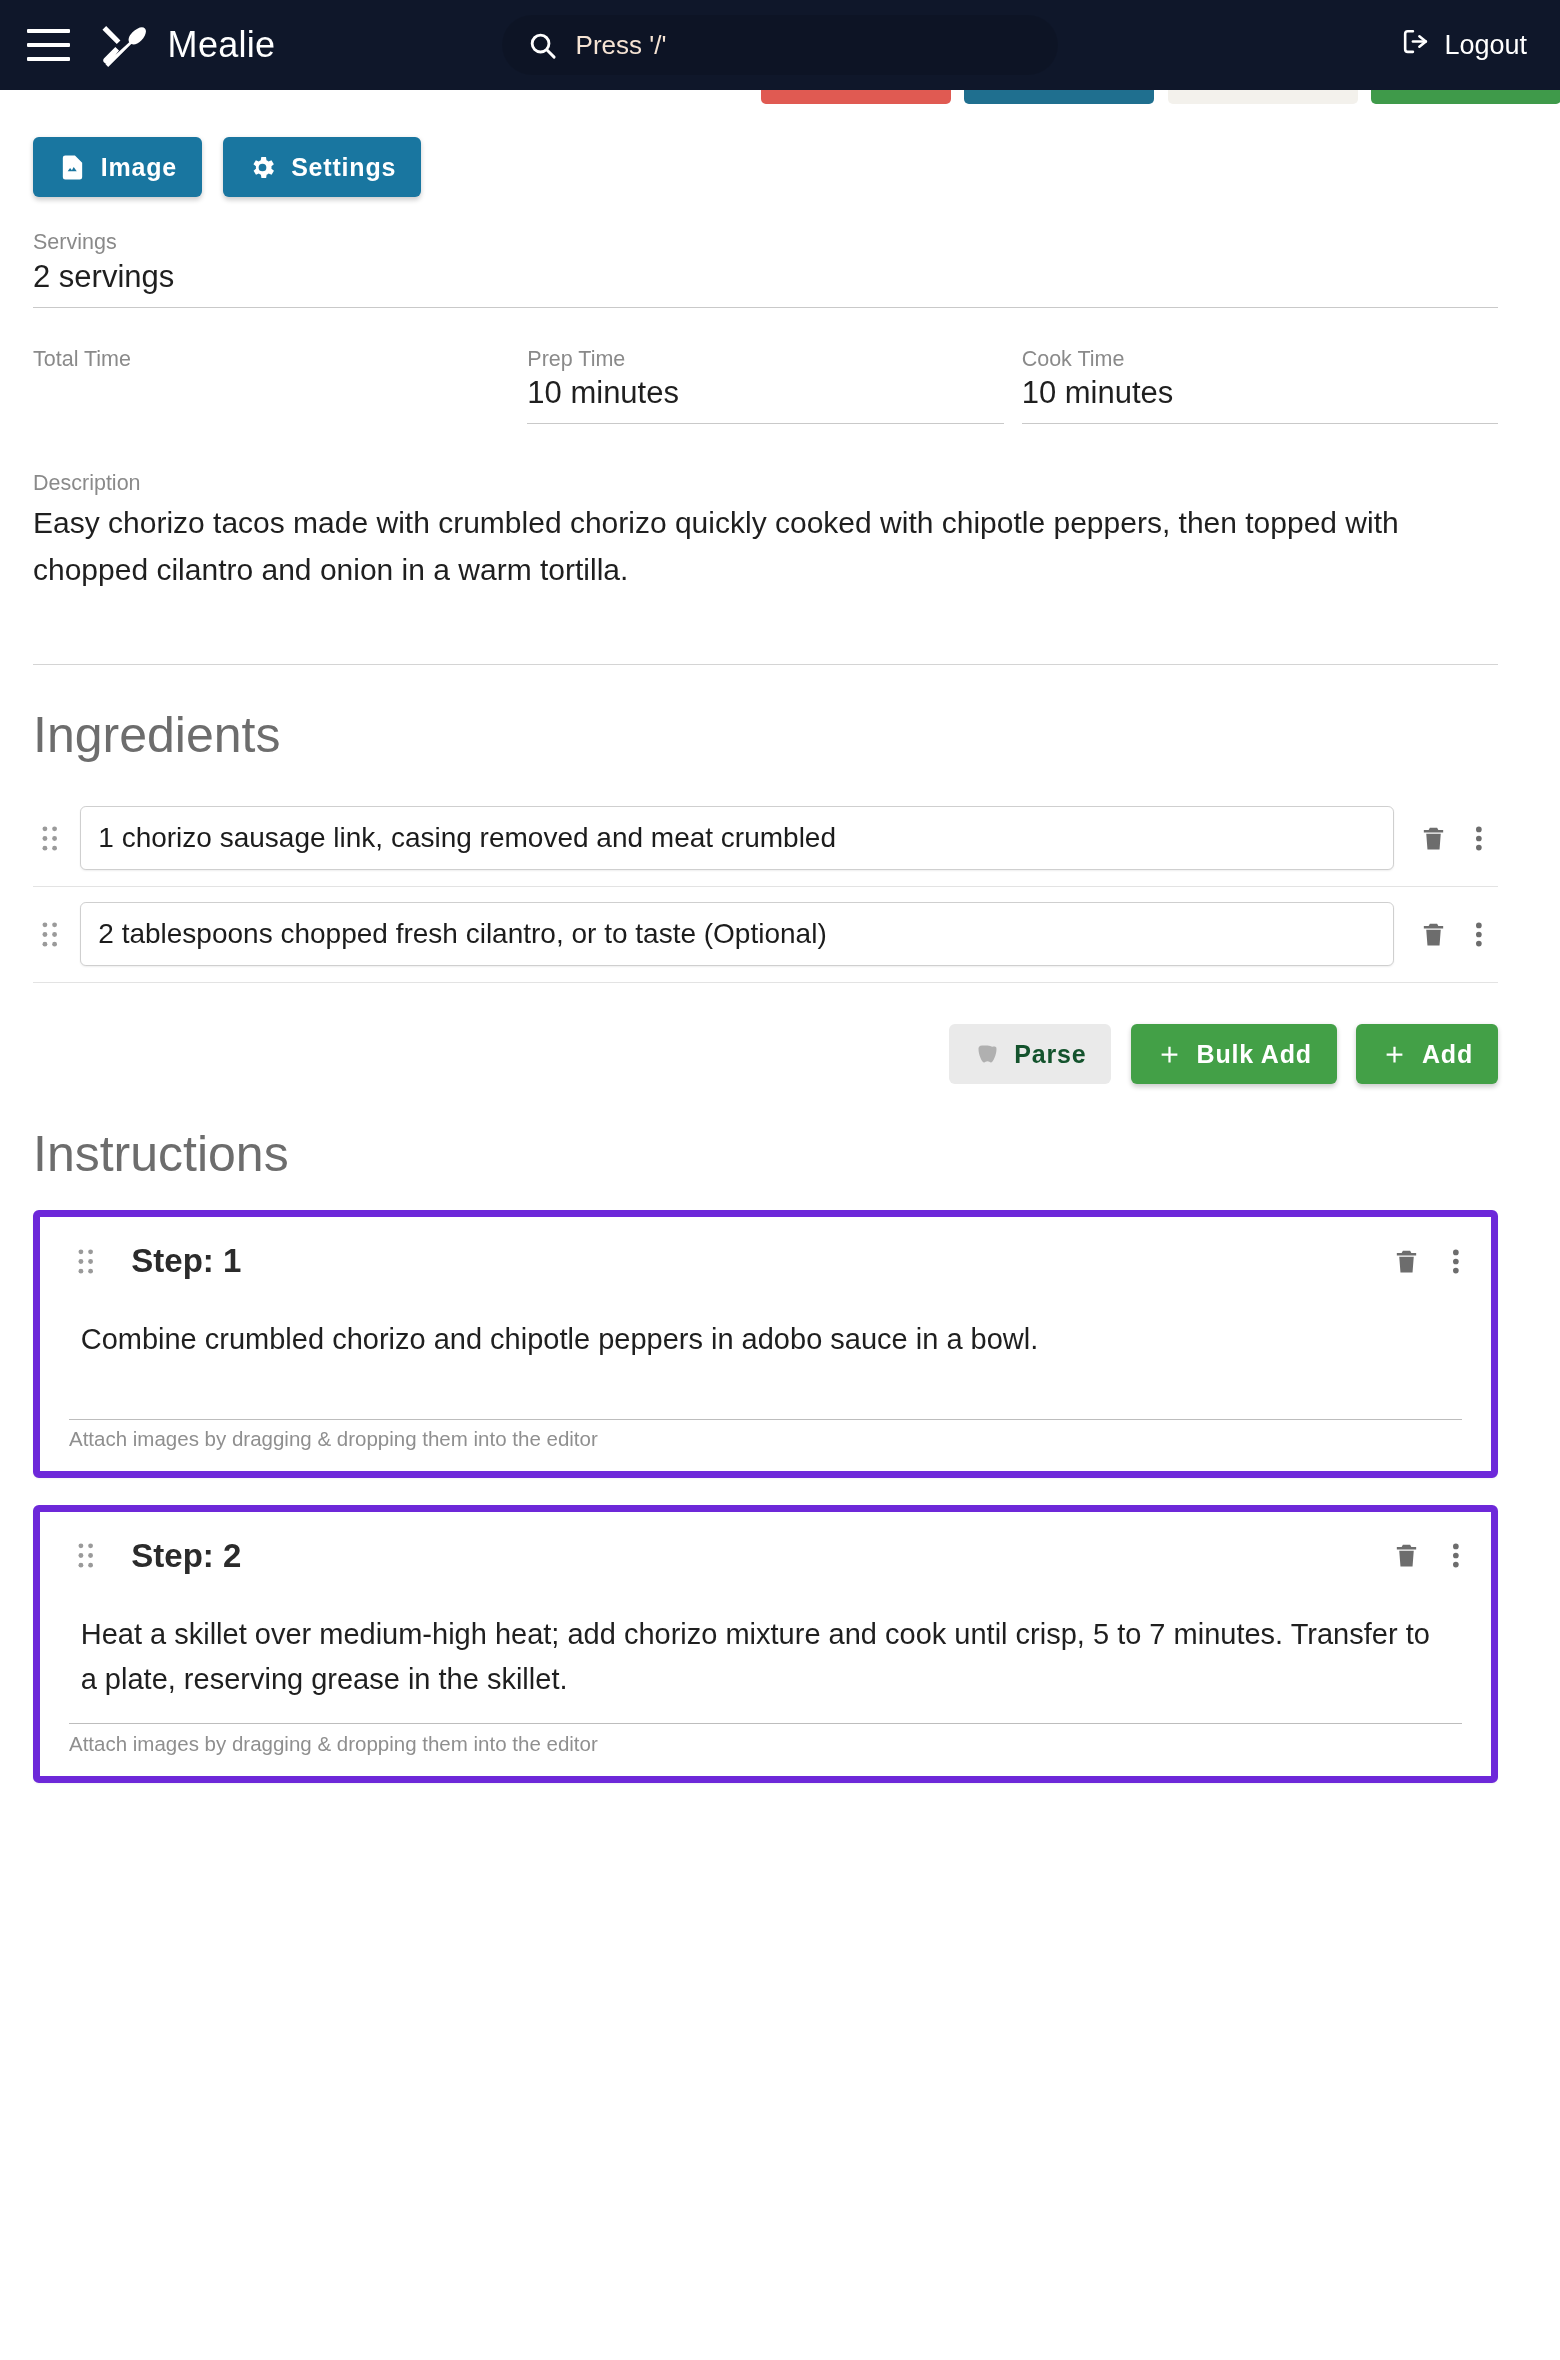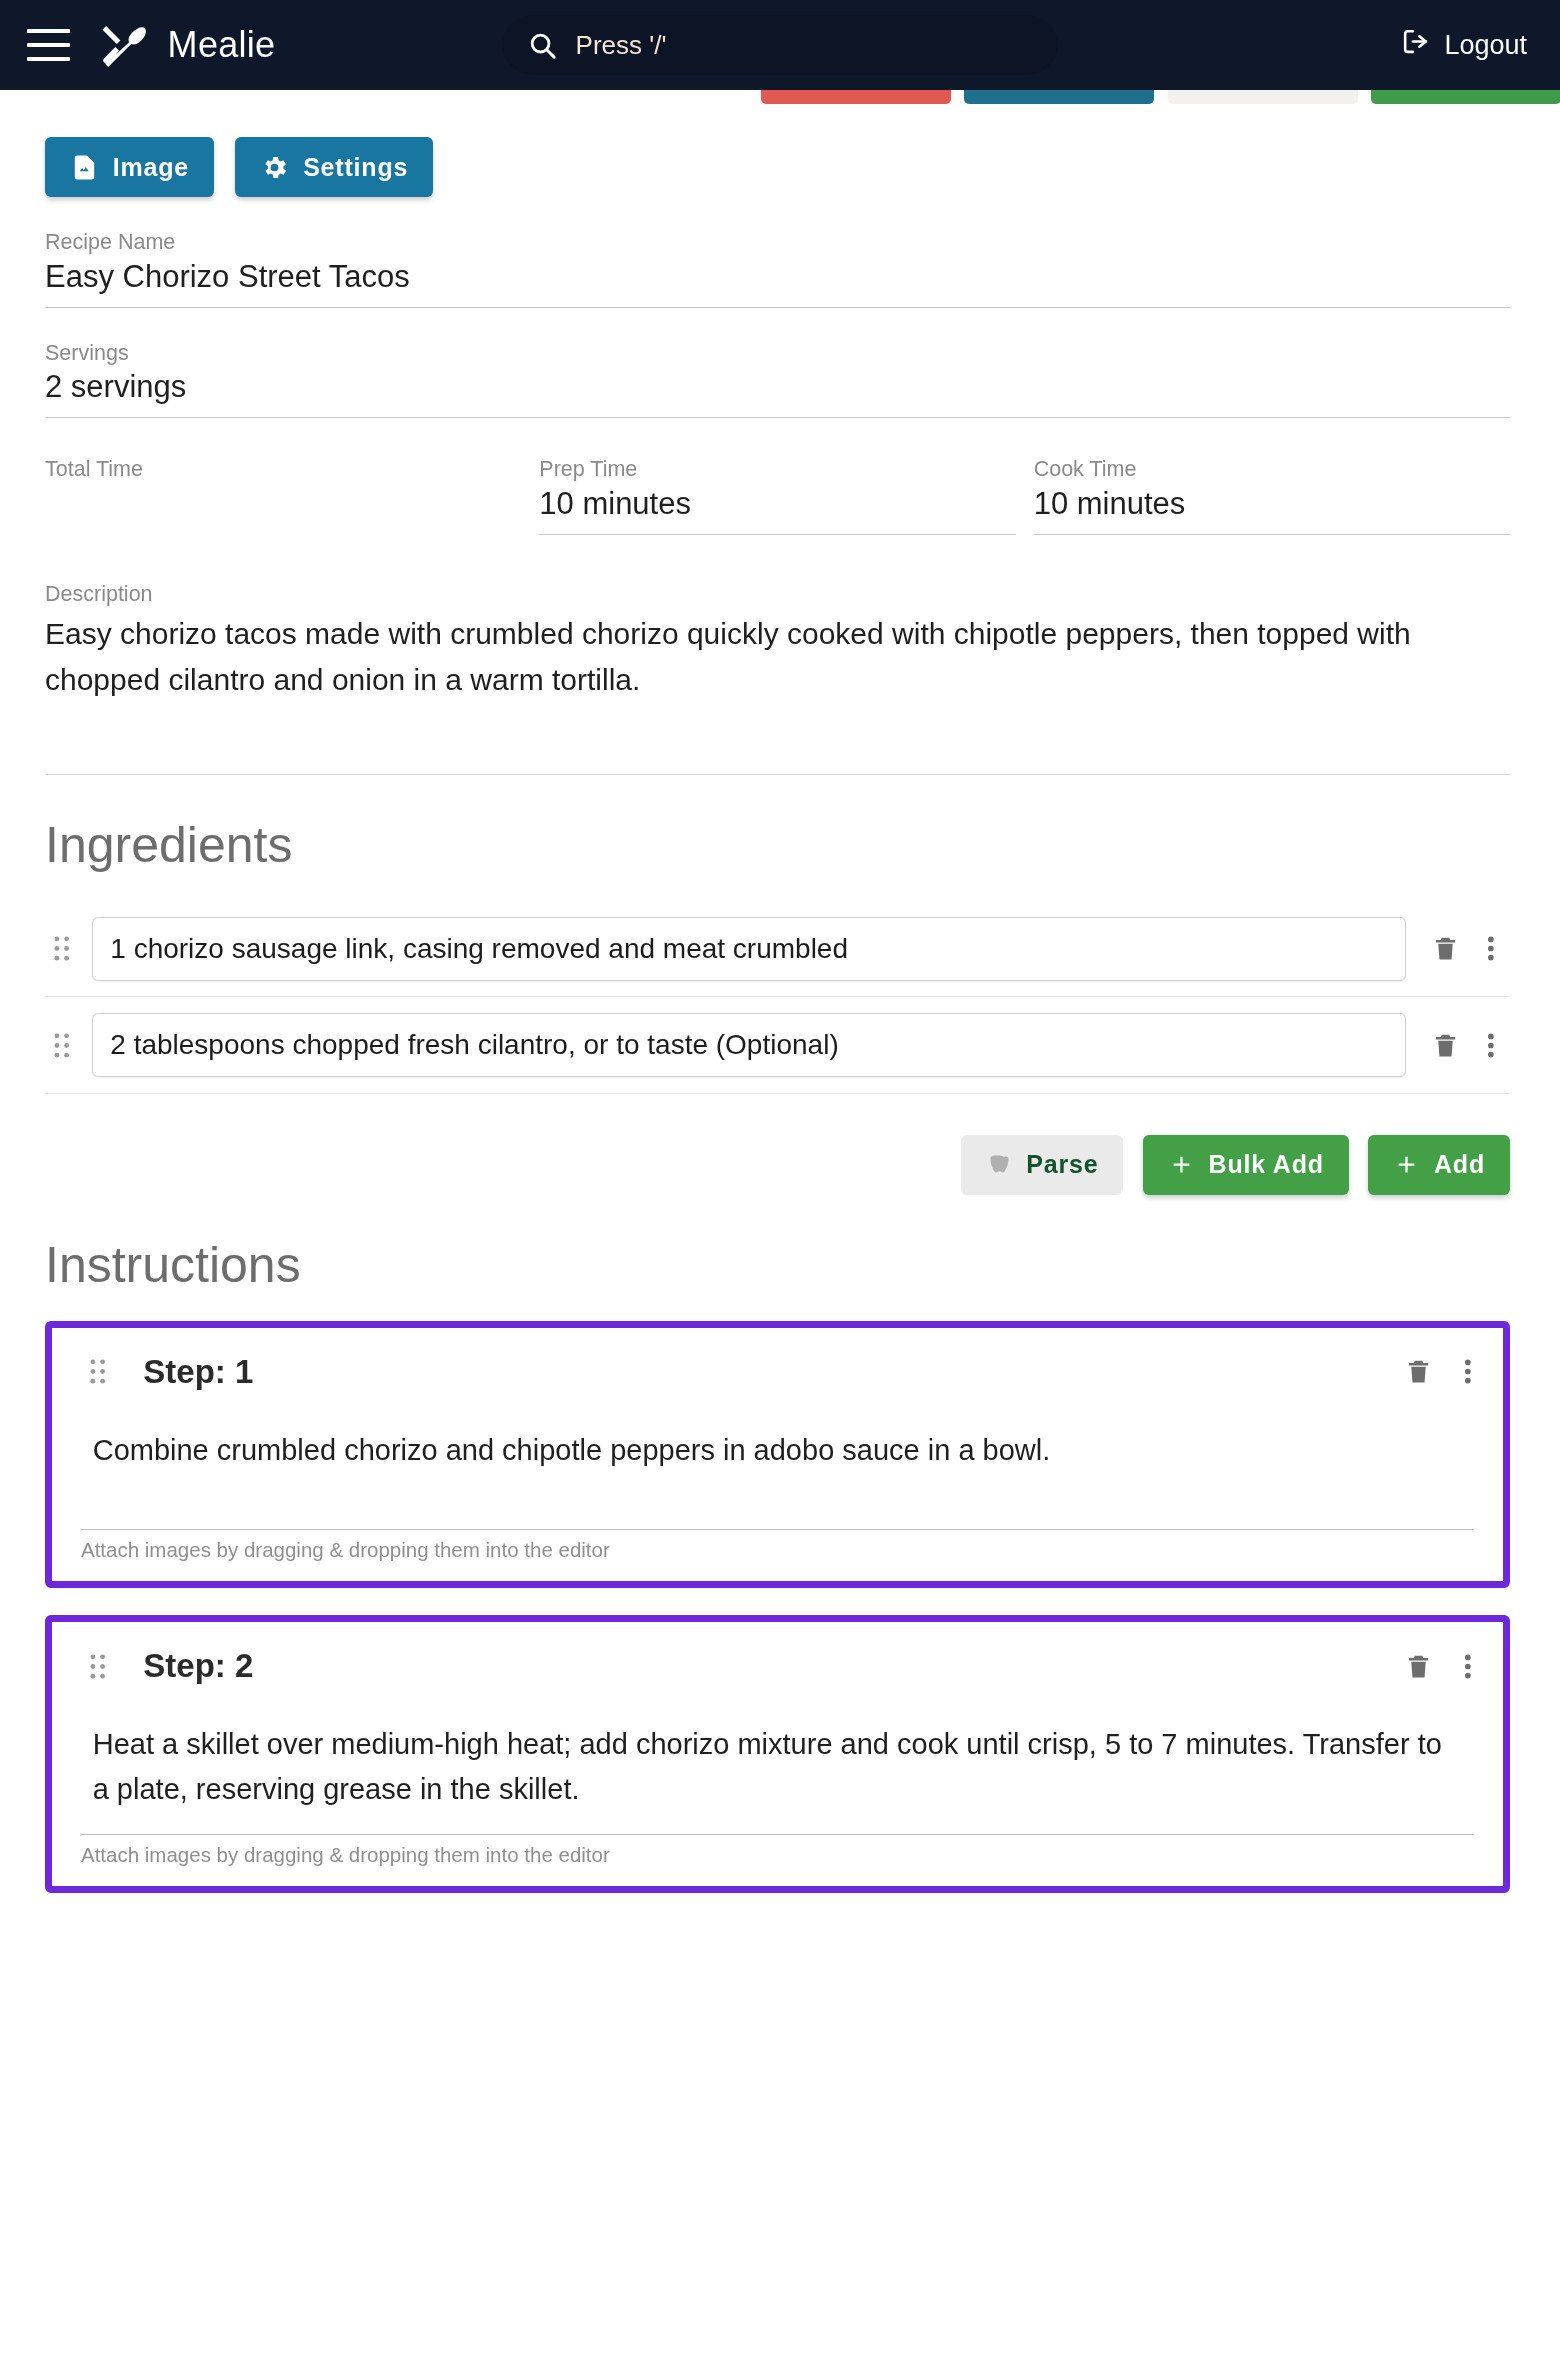--- a/index.html
+++ b/index.html
@@ -71,21 +71,21 @@
     display: flex;
     gap: 13.7px;
     z-index: 5;
     overflow: hidden;
   }
   .hero-wrap .chip { flex: 1; border-radius: 4.9px; }
 
   
   .page {
     position: absolute;
-    top: 90px; left: 12px;
+    top: 90px; left: 0;
     width: 1531px;
     padding: 0 33px;
     z-index: 10;
     background: transparent;
   }
 
   .btn-row { display: flex; gap: 21.5px; padding-top: 47px; }
   .btn {
     display: inline-flex;
     align-items: center;
@@ -284,24 +284,20 @@
     <button class="btn">
       <span>
         <svg width="29" height="29" viewBox="0 0 24 24" fill="#fff">
           <path d="M19.4 13a7.6 7.6 0 0 0 0-2l2-1.6-2-3.4-2.4 1a7.5 7.5 0 0 0-1.7-1l-.4-2.6H11l-.4 2.6c-.6.2-1.2.6-1.7 1l-2.4-1-2 3.4L6.6 11a7.6 7.6 0 0 0 0 2l-2 1.6 2 3.4 2.4-1c.5.4 1.1.8 1.7 1l.4 2.6h3.9l.4-2.6c.6-.2 1.2-.6 1.7-1l2.4 1 2-3.4-2.1-1.6zM12 15.2A3.2 3.2 0 1 1 15.2 12 3.2 3.2 0 0 1 12 15.2z"></path>
         </svg>
       </span>
       <span>Settings</span>
     </button>
   </div>
 
-  <div class="field">
-    <div class="field-label">Recipe Name</div>
-    <div class="field-value">Easy Chorizo Street Tacos</div>
-  </div>
 
   <div class="field">
     <div class="field-label">Servings</div>
     <div class="field-value">2 servings</div>
   </div>
 
   <div class="time-row">
     <div class="time-col">
       <div class="field-label">Total Time</div>
     </div>

